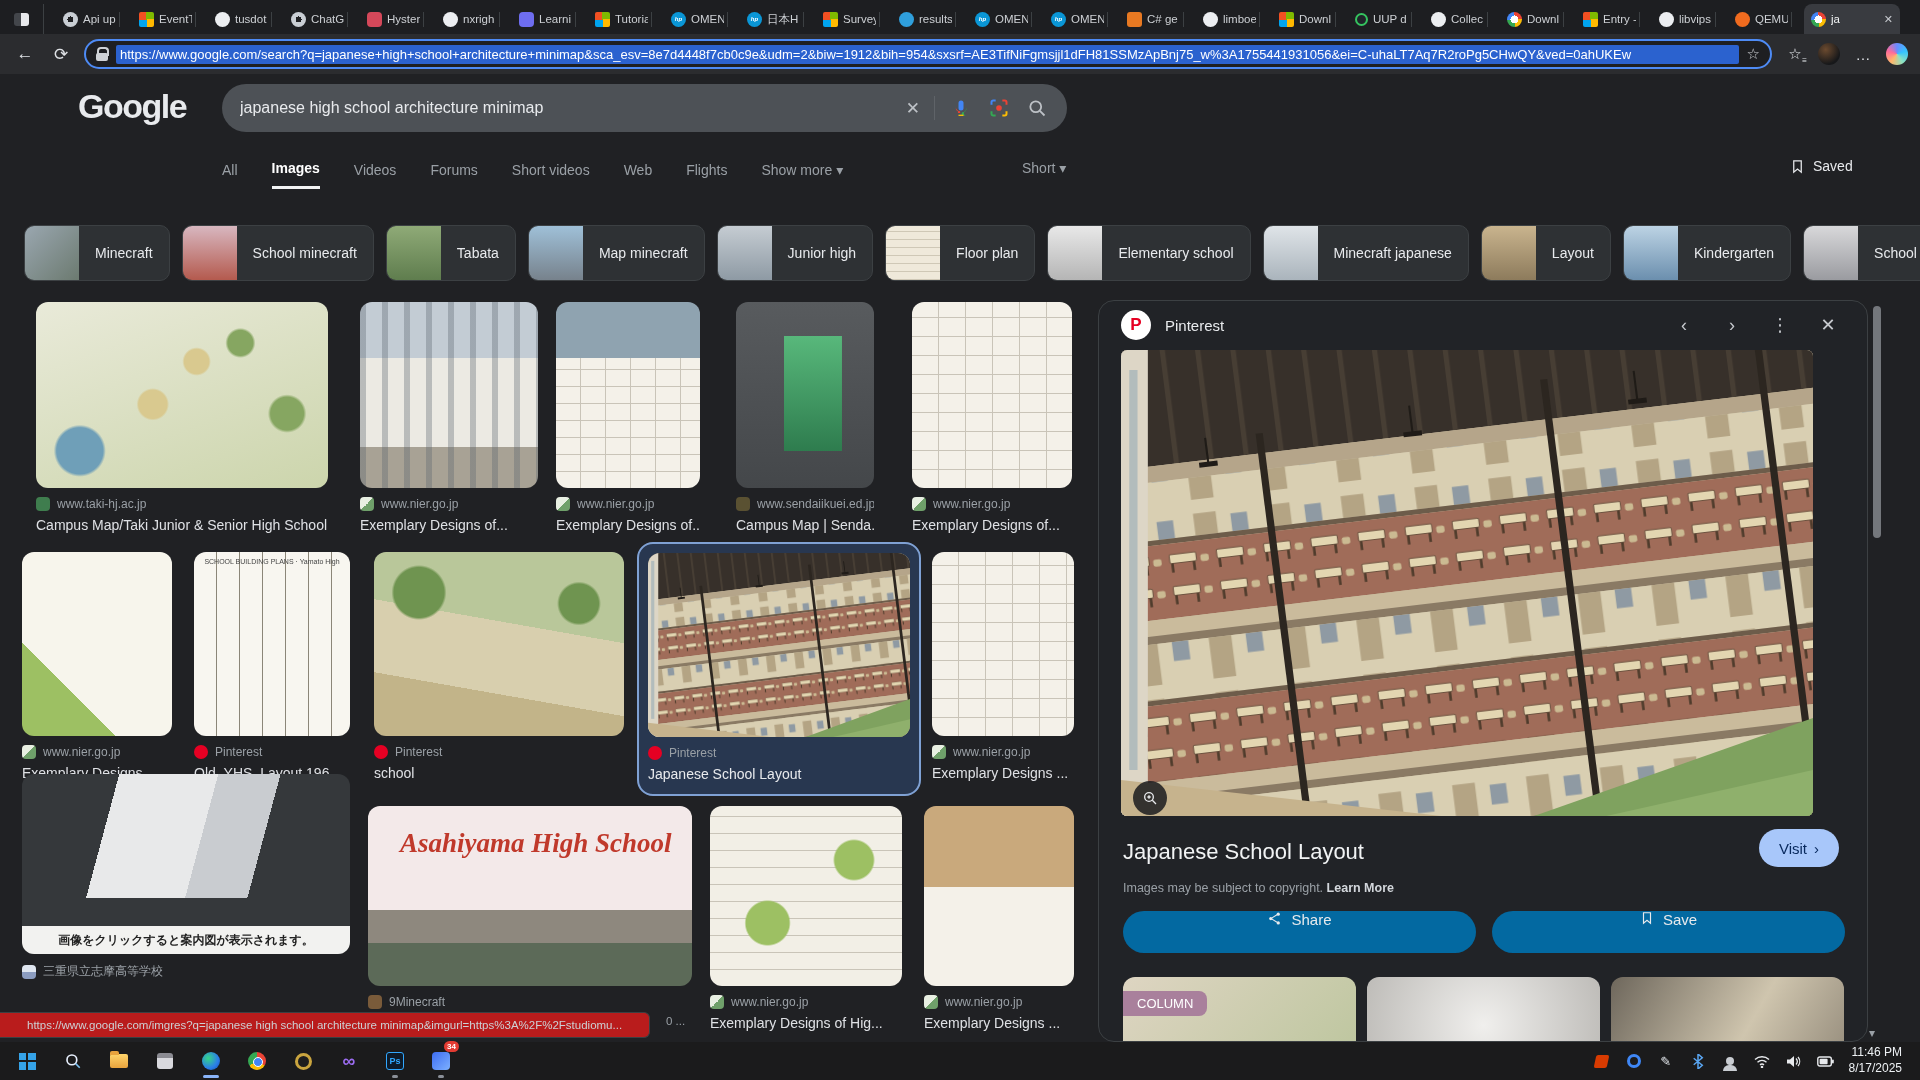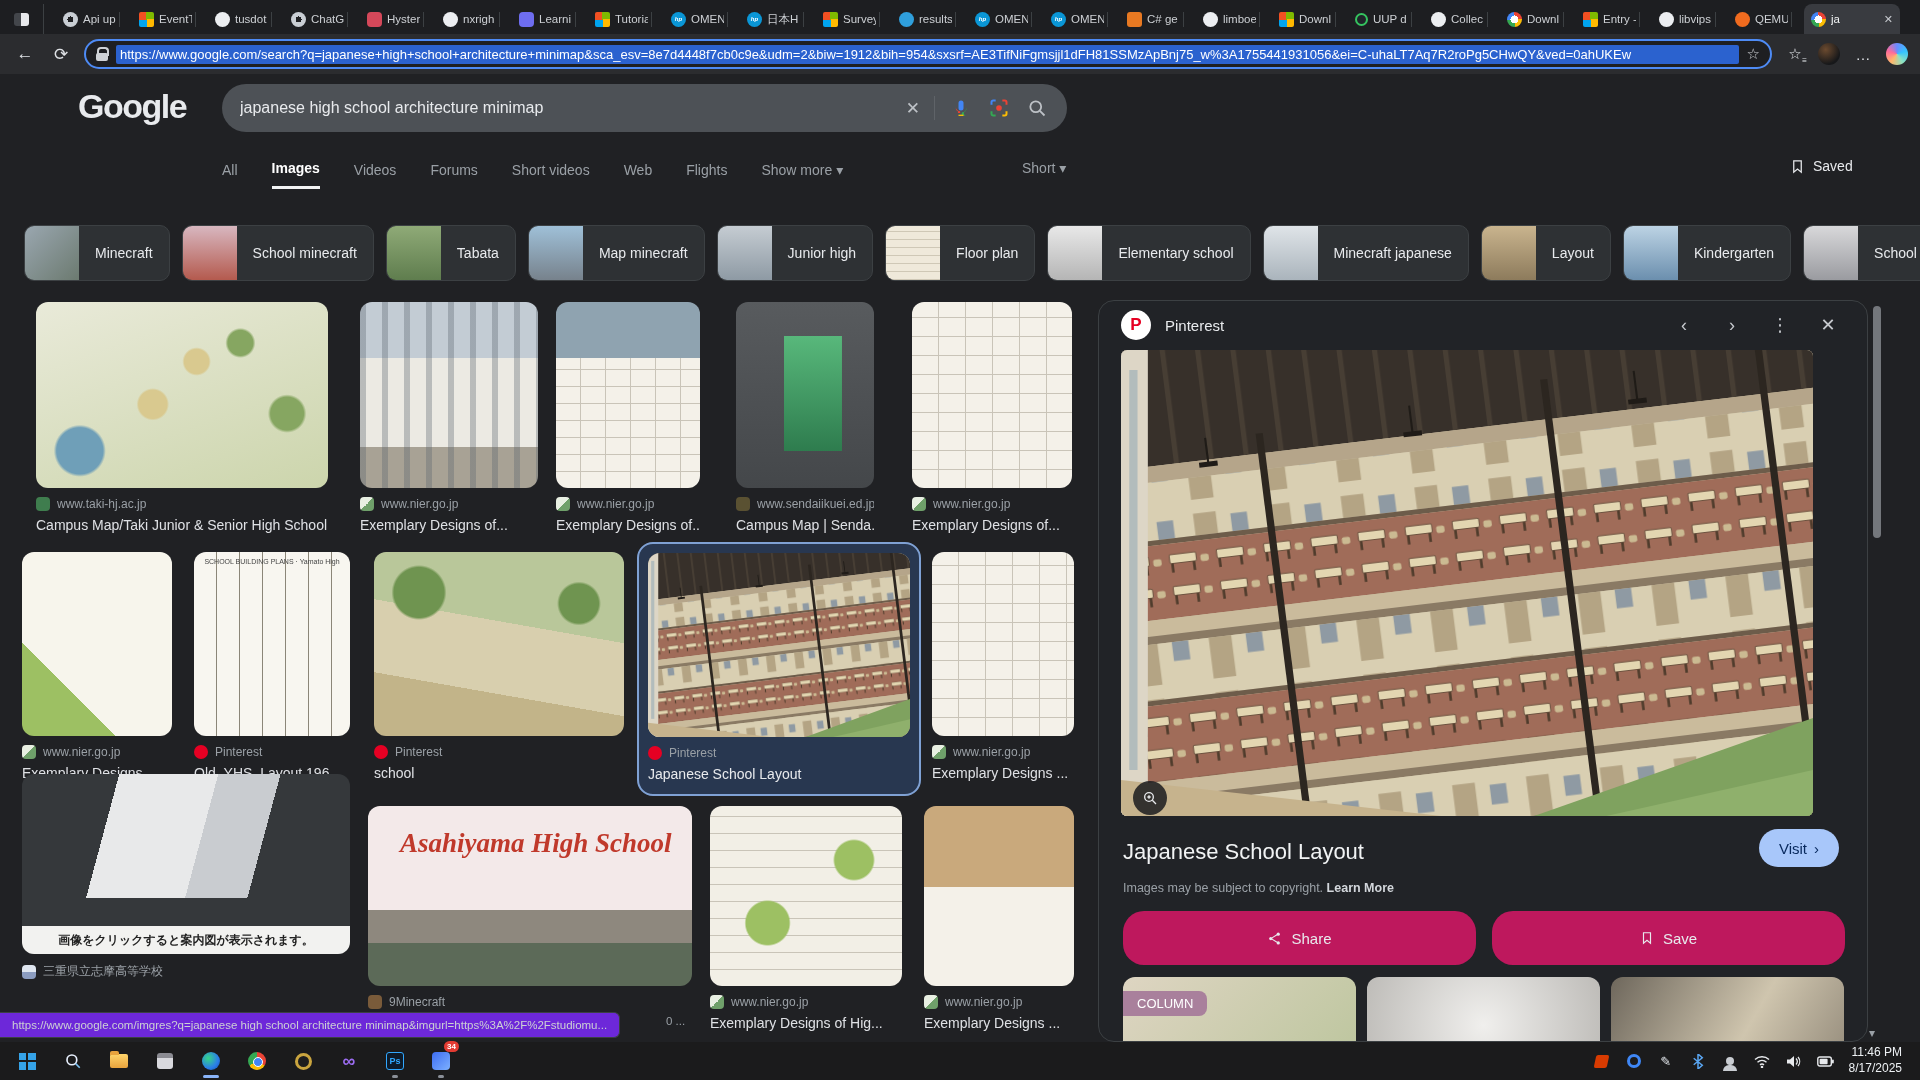--- a/index.html
+++ b/index.html
@@ -155,37 +155,37 @@
   .p-hic{width:34px;height:34px;display:flex;align-items:center;justify-content:center;color:#c6c9ce;font-size:18px;}
   .p-img{position:absolute;left:22px;top:49px;width:692px;height:466px;border-radius:6px;overflow:hidden;background:#c7bda2;}
   .p-zoom{position:absolute;left:34px;top:480px;width:34px;height:34px;border-radius:50%;
           background:rgba(26,27,30,.85);display:flex;align-items:center;justify-content:center;}
   .p-title{position:absolute;left:24px;top:538px;font-size:22px;color:#f1f3f4;}
   .p-visit{position:absolute;right:28px;top:528px;height:38px;padding:0 20px;border-radius:19px;
            background:#a8c7fa;color:#07285c;font-size:15px;display:flex;align-items:center;gap:7px;}
   .p-copy{position:absolute;left:24px;top:580px;font-size:12.5px;color:#9aa0a6;}
   .p-copy b{color:#d3d7dc;font-weight:700;margin-top:8px;}
   .p-btnrow{position:absolute;left:24px;top:610px;width:722px;display:flex;gap:16px;}
-  .p-btn{flex:1;height:54px;border-radius:21px;background:#be185d;color:#e8eaed;font-size:15px;
-         display:flex;align-items:center;justify-content:center;gap:9px;}
+  .p-btn{flex:1;height:42px;border-radius:21px;background:#0369a1;color:#e8eaed;font-size:15px;
+         display:flex;align-items:flex-start;justify-content:center;gap:9px;}
   .p-rel{position:absolute;left:24px;top:676px;width:722px;display:flex;gap:11px;}
   .relthumb{width:233px;height:120px;border-radius:12px;flex:none;position:relative;overflow:hidden;}
   .rel1{background:linear-gradient(135deg,#ded5c2,#b9c49a);}
   .rel2{background:radial-gradient(circle at 50% 40%,#f0efed,#b9b7b3);}
   .rel3{background:linear-gradient(120deg,#6e675c,#cfc5ae 55%,#8c8374);}
   .colbadge{position:absolute;left:0;top:14px;background:#a9809c;color:#fff;font-size:13px;
             padding:5px 14px;border-radius:0 8px 8px 0;}
 
   .pscroll{position:absolute;left:1872px;top:226px;width:10px;height:742px;}
   .pthumb{position:absolute;left:1px;top:6px;width:8px;height:232px;border-radius:4px;background:#74777c;}
   .parrow{position:absolute;left:-3px;bottom:2px;color:#9aa0a6;font-size:12px;}
 
   
-  .status{position:absolute;left:0;top:938px;height:26px;background:#6d28d9;border:1px solid #3c4043;
-          border-left:none;border-radius:0 6px 6px 0;display:flex;align-items:center;padding:0 12px;
+  .status{position:absolute;left:0;top:938px;height:26px;background:#b91c1c;border:1px solid #3c4043;
+          border-left:none;border-radius:0 6px 6px 0;display:flex;align-items:center;padding:0 27px;
           font-size:11.5px;color:#cdd0d4;max-width:660px;white-space:nowrap;overflow:hidden;text-align:center;}
   .status-extra{position:absolute;left:666px;top:941px;font-size:11.5px;color:#9aa0a6;}
 
   
   .taskbar{position:absolute;left:0;top:1042px;width:1920px;height:38px;background:#1b1b1c;
            display:flex;align-items:center;}
   .tk-left{display:flex;align-items:center;gap:8px;padding-left:8px;}
   .tk{width:38px;height:38px;display:flex;align-items:center;justify-content:center;position:relative;flex:none;}
   .tk .dot{position:absolute;bottom:2px;left:50%;transform:translateX(-50%);width:6px;height:3px;border-radius:2px;background:#8a8f98;}
   .tk .bar{position:absolute;bottom:2px;left:50%;transform:translateX(-50%);width:16px;height:3px;border-radius:2px;background:#8ab4f8;}

